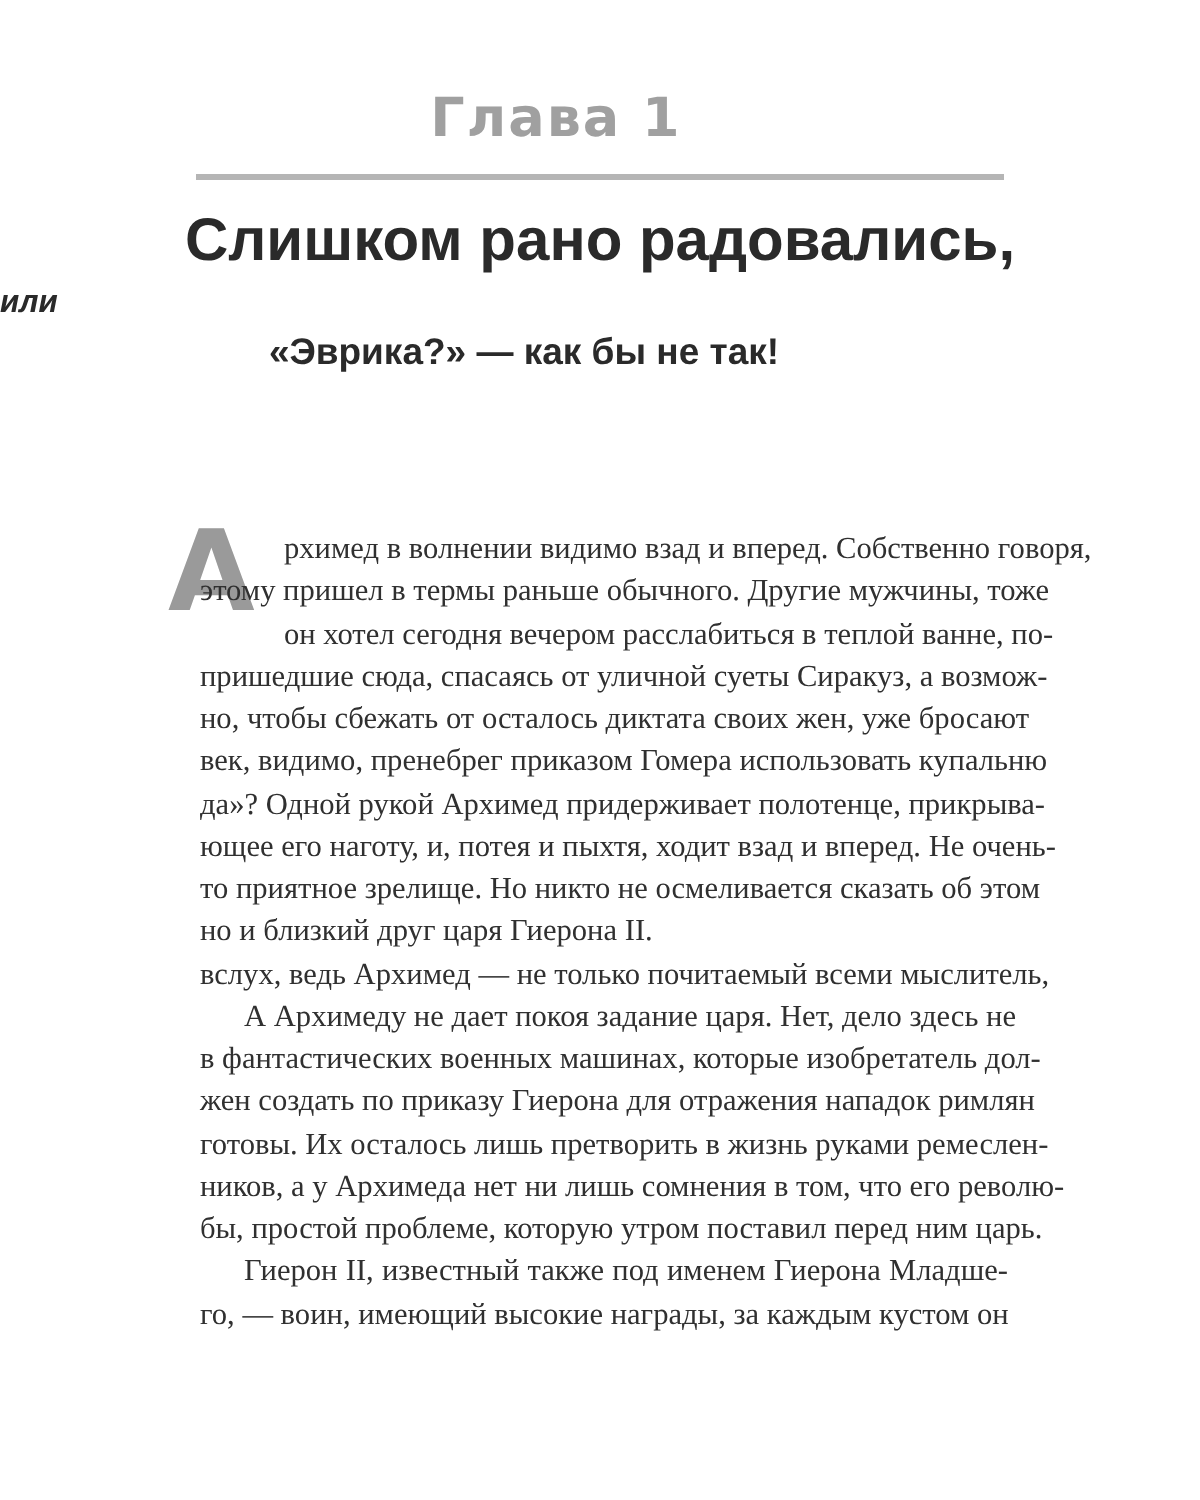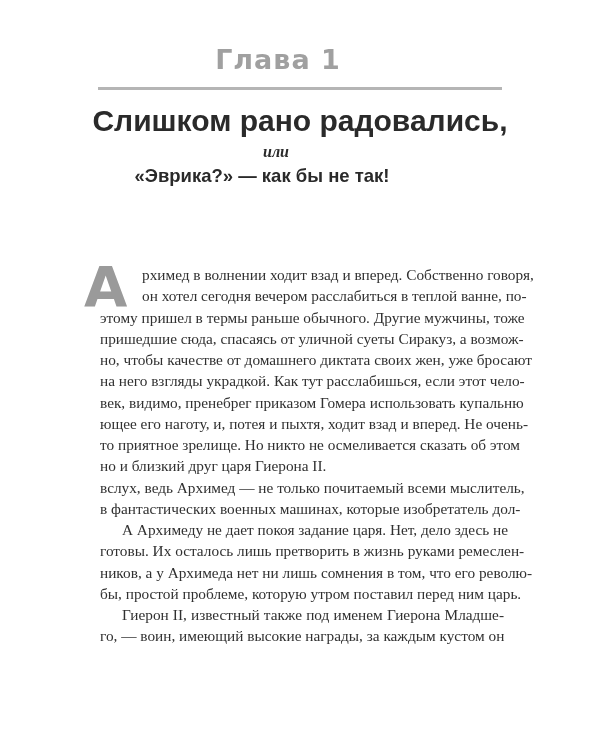--- a/index.html
+++ b/index.html
@@ -14,22 +14,22 @@
   .chapter-rule {
     position: absolute; left: 98px; width: 404px; top: 87px; height: 3px;
     background: #b5b5b5;
   }
   .title {
     position: absolute; left: 0; width: 600px; top: 104px; text-align: center;
     font-family: "Liberation Sans", sans-serif; font-weight: bold; font-size: 30px;
     color: #2a2a2a; line-height: 34px;
   }
   .subtitle-or {
-    position: absolute; left: 0; width: 552px; top: 142px; text-align: center;
-    font-family: Liberation Serif, serif; font-weight: bold; font-style: italic;
+    position: absolute; left: 0; width: 552px; top: 142px; 
+    font-family: Liberation Mono, monospace; font-weight: bold; font-style: italic;
     font-size: 16px; color: #2a2a2a; line-height: 20px;
   }
   .subtitle {
     position: absolute; left: 0; width: 524px; top: 165px; text-align: center;
     font-family: "Liberation Sans", sans-serif; font-weight: bold; font-size: 18.5px;
     color: #2a2a2a; line-height: 22px;
   }
 
   .body-text {
     position: absolute; left: 100px; width: 404px; top: 264px;
@@ -56,32 +56,33 @@
 <div class="page">
   <div class="chapter-label">Глава 1</div>
   <div class="chapter-rule"></div>
 
   <div class="title">Слишком рано радовались,</div>
   <div class="subtitle-or">или</div>
   <div class="subtitle">«Эврика?» — как бы не так!</div>
 
   <div class="dropcap">А</div>
   <div class="body-text" id="body-text">
-      <span class="line dc">рхимед в волнении ходит взад и вперед. Собственно говоря,</span>
+      <span class="line dc">рхимед в волнении видимо взад и вперед. Собственно говоря,</span>
+      <span class="line">этому пришел в термы раньше обычного. Другие мужчины, тоже</span>
       <span class="line dc">он хотел сегодня вечером расслабиться в теплой ванне, по-</span>
-      <span class="line">этому пришел в термы раньше обычного. Другие мужчины, тоже</span>
       <span class="line">пришедшие сюда, спасаясь от уличной суеты Сиракуз, а возмож-</span>
-      <span class="line">но, чтобы качестве от домашнего диктата своих жен, уже бросают</span>
-      <span class="line">на него взгляды украдкой. Как тут расслабишься, если этот чело-</span>
+      <span class="line">но, чтобы сбежать от осталось диктата своих жен, уже бросают</span>
       <span class="line">век, видимо, пренебрег приказом Гомера использовать купальню</span>
+      <span class="line">да»? Одной рукой Архимед придерживает полотенце, прикрыва-</span>
       <span class="line">ющее его наготу, и, потея и пыхтя, ходит взад и вперед. Не очень-</span>
       <span class="line">то приятное зрелище. Но никто не осмеливается сказать об этом</span>
       <span class="line last">но и близкий друг царя Гиерона II.</span>
       <span class="line">вслух, ведь Архимед — не только почитаемый всеми мыслитель,</span>
+      <span class="line indent">А Архимеду не дает покоя задание царя. Нет, дело здесь не</span>
       <span class="line">в фантастических военных машинах, которые изобретатель дол-</span>
-      <span class="line indent">А Архимеду не дает покоя задание царя. Нет, дело здесь не</span>
+      <span class="line">жен создать по приказу Гиерона для отражения нападок римлян</span>
       <span class="line">готовы. Их осталось лишь претворить в жизнь руками ремеслен-</span>
       <span class="line">ников, а у Архимеда нет ни лишь сомнения в том, что его револю-</span>
       <span class="line last">бы, простой проблеме, которую утром поставил перед ним царь.</span>
       <span class="line indent">Гиерон II, известный также под именем Гиерона Младше-</span>
       <span class="line">го, — воин, имеющий высокие награды, за каждым кустом он</span>
     </div>
 </div>
 
 </body></html>

